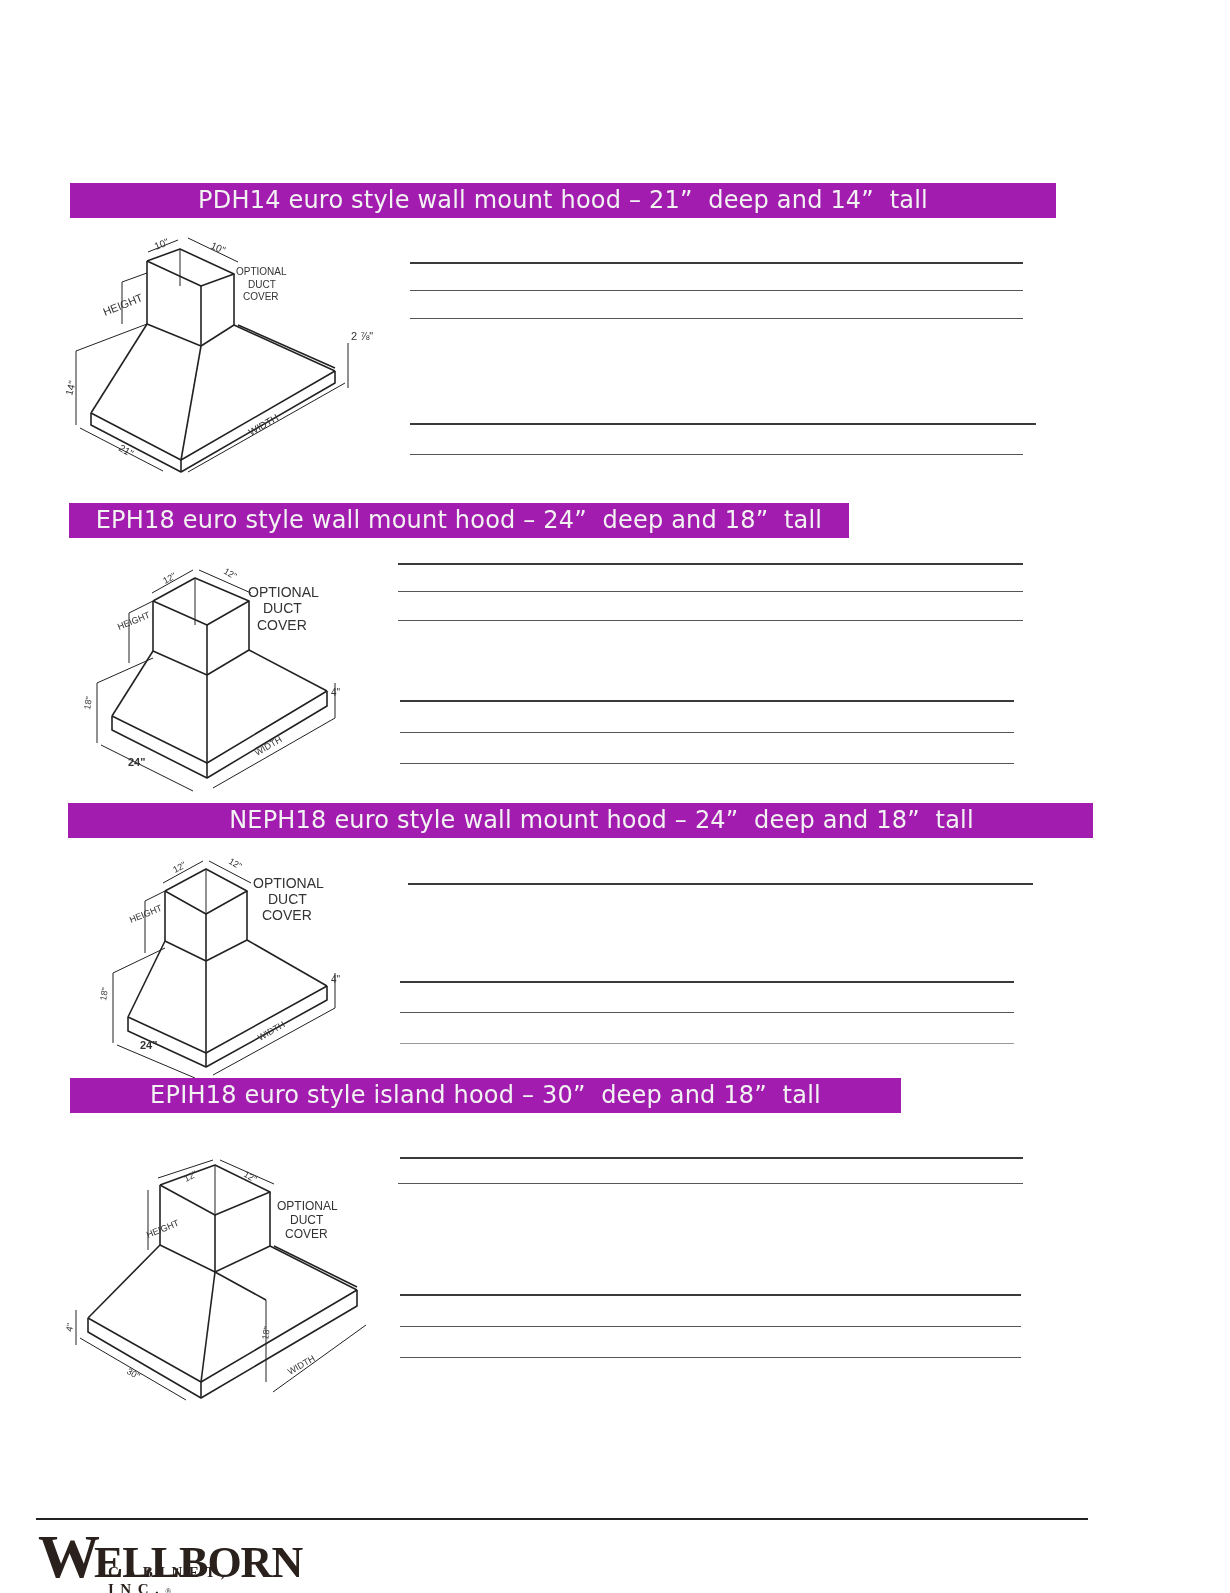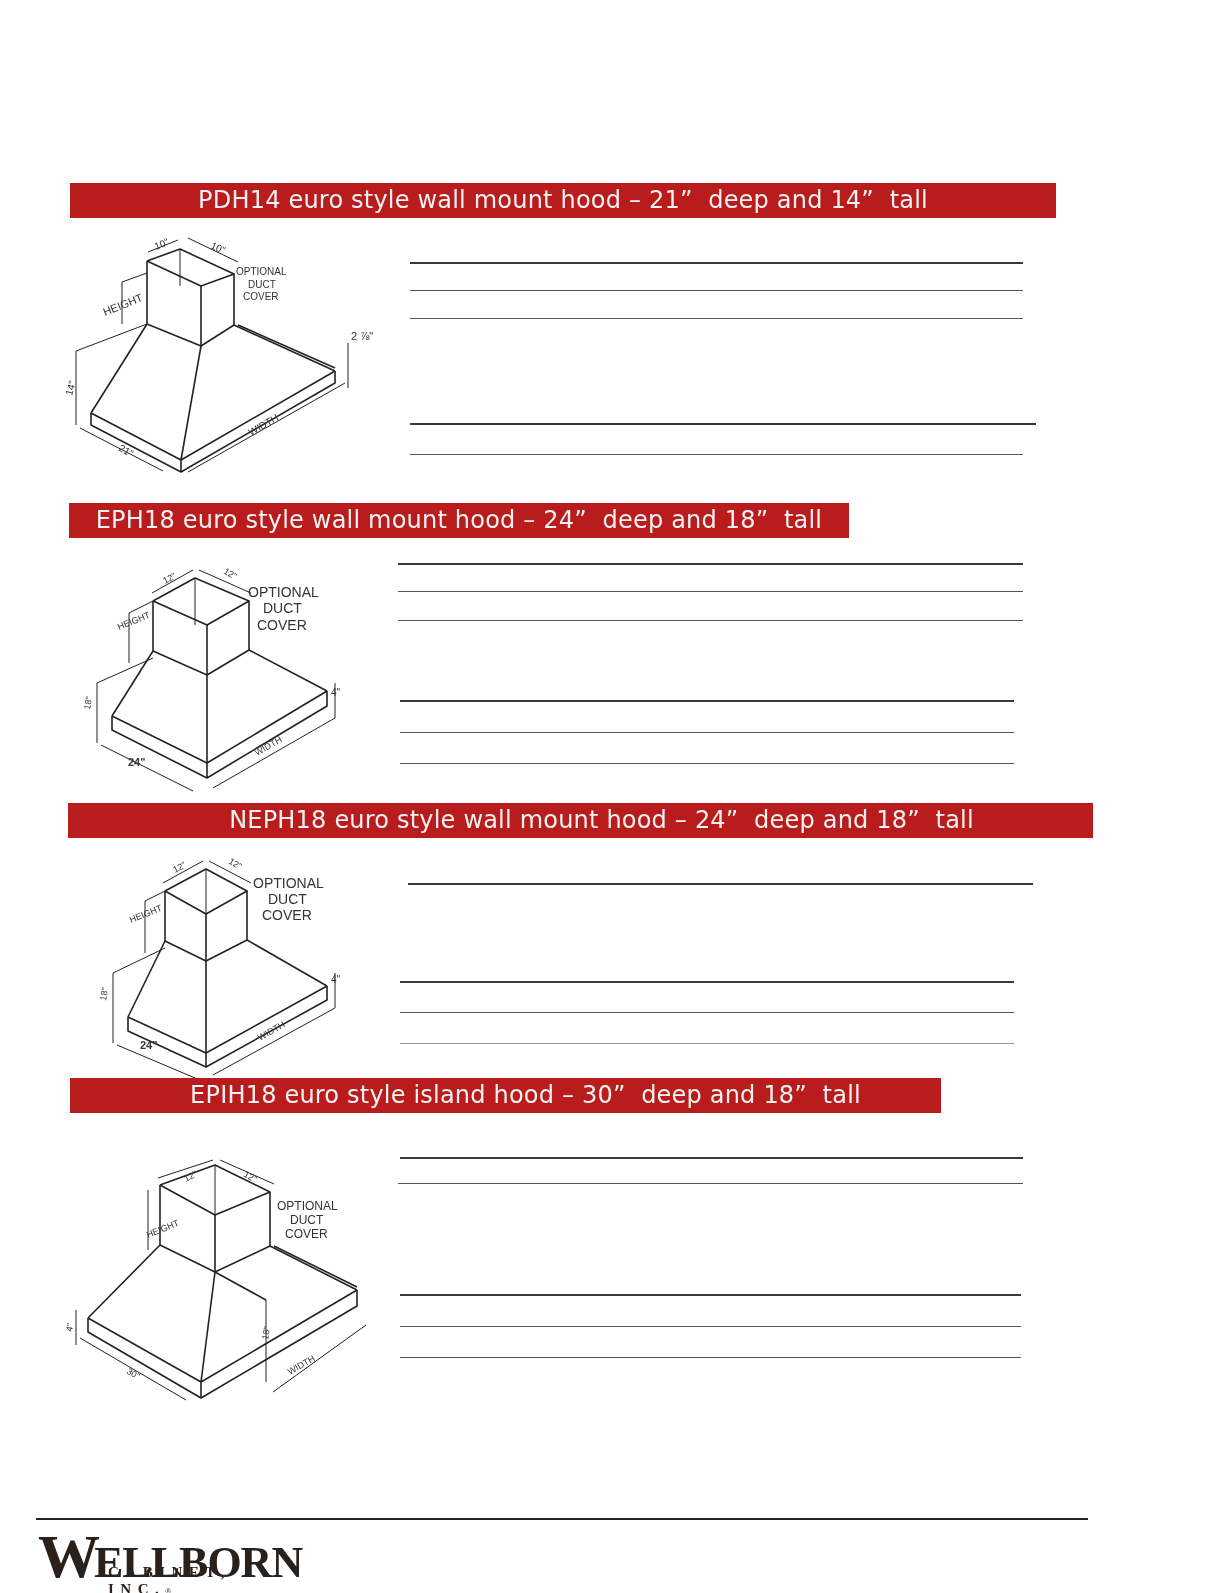--- a/index.html
+++ b/index.html
@@ -1,18 +1,18 @@
 <!DOCTYPE html>
 <html><head>
 <meta charset="utf-8">
 <style>
   html, body { margin: 0; padding: 0; background: #ffffff; }
   body { width: 1230px; height: 1593px; position: relative; overflow: hidden;
          font-family: "Liberation Sans", sans-serif; color: #222; }
-  .section-bar { position: absolute; height: 35px; background: #b91c1c; color: #f2f2f2;
+  .section-bar { position: absolute; height: 35px; background: #a21caf; color: #f2f2f2;
                  font-family: "DejaVu Sans", sans-serif; font-size: 24px; line-height: 35px;
                  text-align: center; letter-spacing: 0.2px; white-space: pre; }
   .drawing { position: absolute; }
   .drawing svg { display: block; overflow: visible; }
   .drawing svg line, .drawing svg polyline, .drawing svg polygon { stroke: #222; fill: none; stroke-width: 1.6; stroke-linejoin: round; }
   .drawing svg .dim { stroke-width: 1; }
   .drawing svg text { font-family: "Liberation Sans", sans-serif; fill: #333; }
   .rule { position: absolute; height: 0; border-top: 2px solid #3a3a3a; }
   .rule.thin { border-top: 1.5px solid #555; }
   .footer-rule { position: absolute; left: 36px; top: 1518px; width: 1052px; border-top: 2px solid #222; }
@@ -160,21 +160,21 @@
     <text x="45" y="206" font-size="11" font-weight="bold">24"</text>
     <text x="165" y="198" font-size="9" transform="rotate(-30 165 198)">WIDTH</text>
   </svg>
 </div>
 
 <div class="rule" style="left:408px; top:883px; width:625px;"></div>
 <div class="rule" style="left:400px; top:981px; width:614px;"></div>
 <div class="rule thin" style="left:400px; top:1012px; width:614px;"></div>
 <div class="rule thin" style="left:400px; top:1043px; width:614px; border-top-color:#999;"></div>
 
-<div class="section-bar" style="left:70px; top:1078px; width:831px;padding-left:40px;">EPIH18 euro style island hood – 30”  deep and 18”  tall</div>
+<div class="section-bar" style="left:70px; top:1078px; width:831px;">EPIH18 euro style island hood – 30”  deep and 18”  tall</div>
 
 <div class="drawing" style="left:68px; top:1160px;">
   <svg width="310" height="245" viewBox="0 0 310 245">
     <polyline points="92,25 147,5 202,32 147,55 92,25"></polyline>
     <line x1="92" y1="25" x2="92" y2="85"></line>
     <line x1="147" y1="55" x2="147" y2="112"></line>
     <line x1="202" y1="32" x2="202" y2="86"></line>
     <line x1="147" y1="5" x2="147" y2="55" class="dim"></line>
     <line x1="92" y1="85" x2="147" y2="112"></line>
     <line x1="147" y1="112" x2="202" y2="86"></line>

